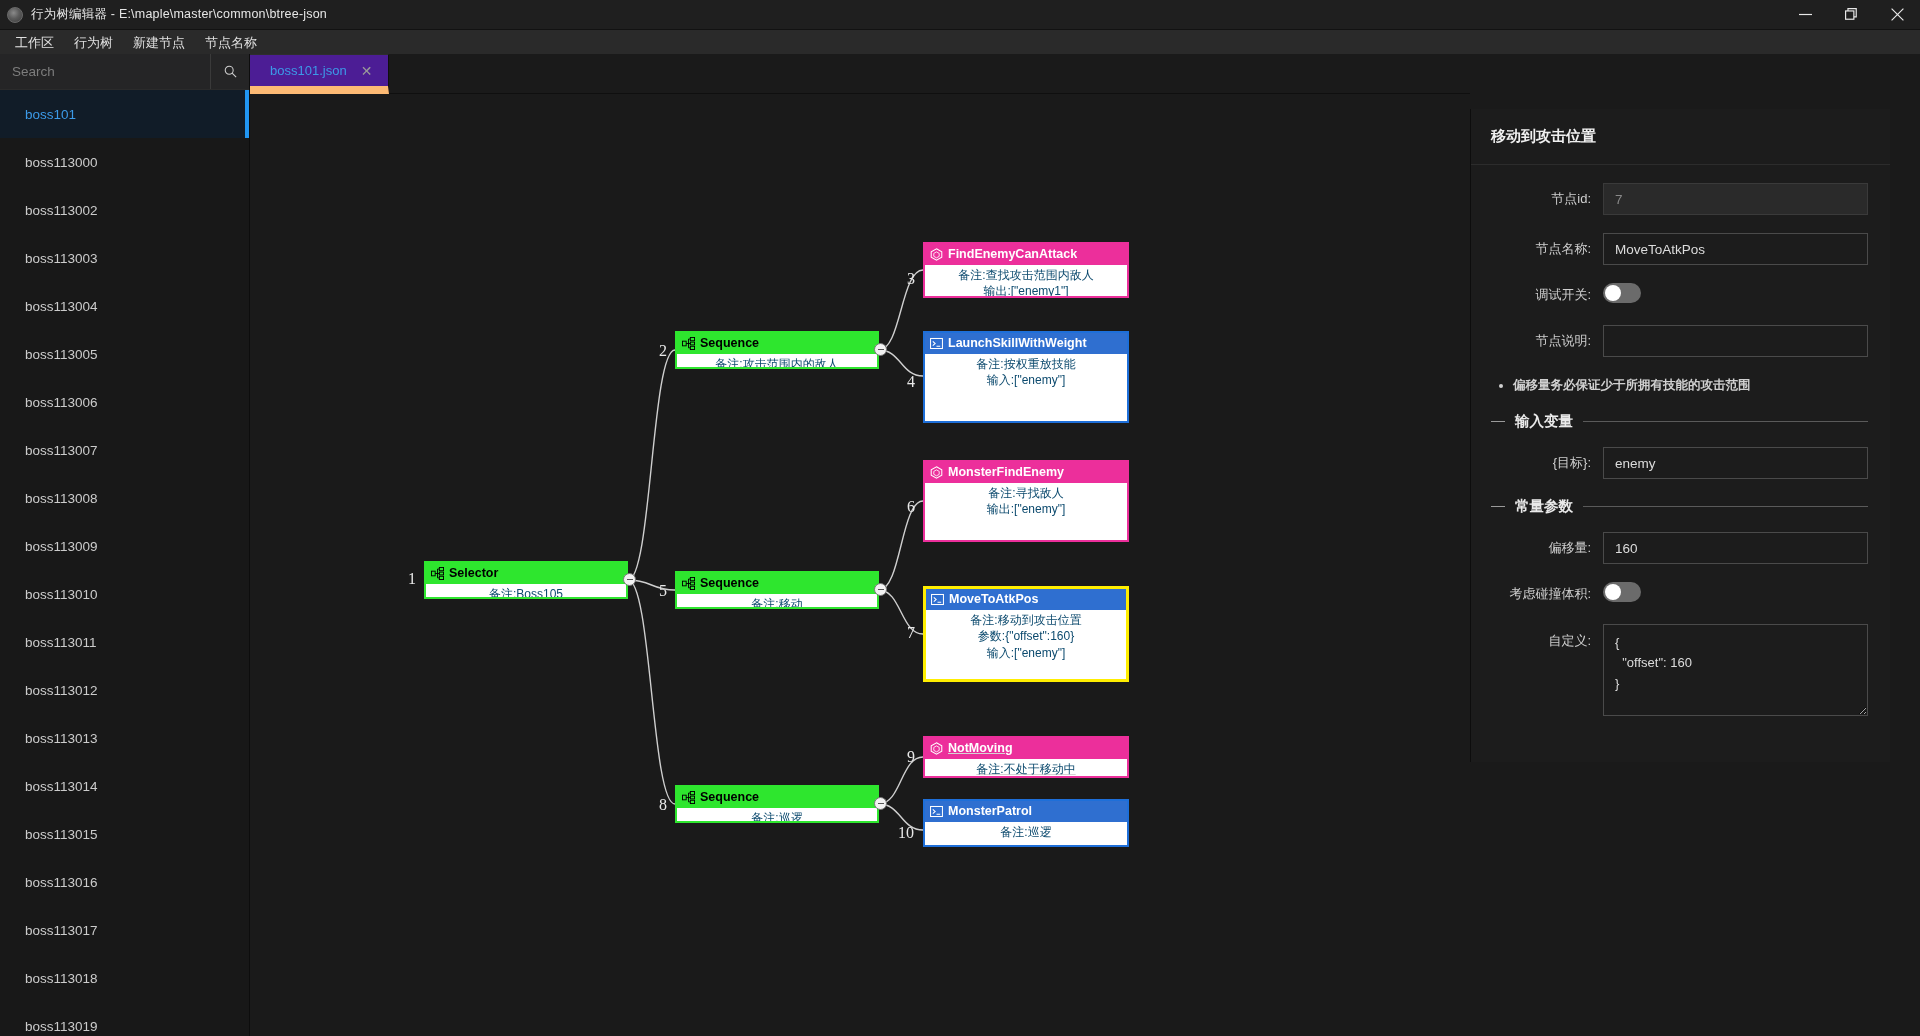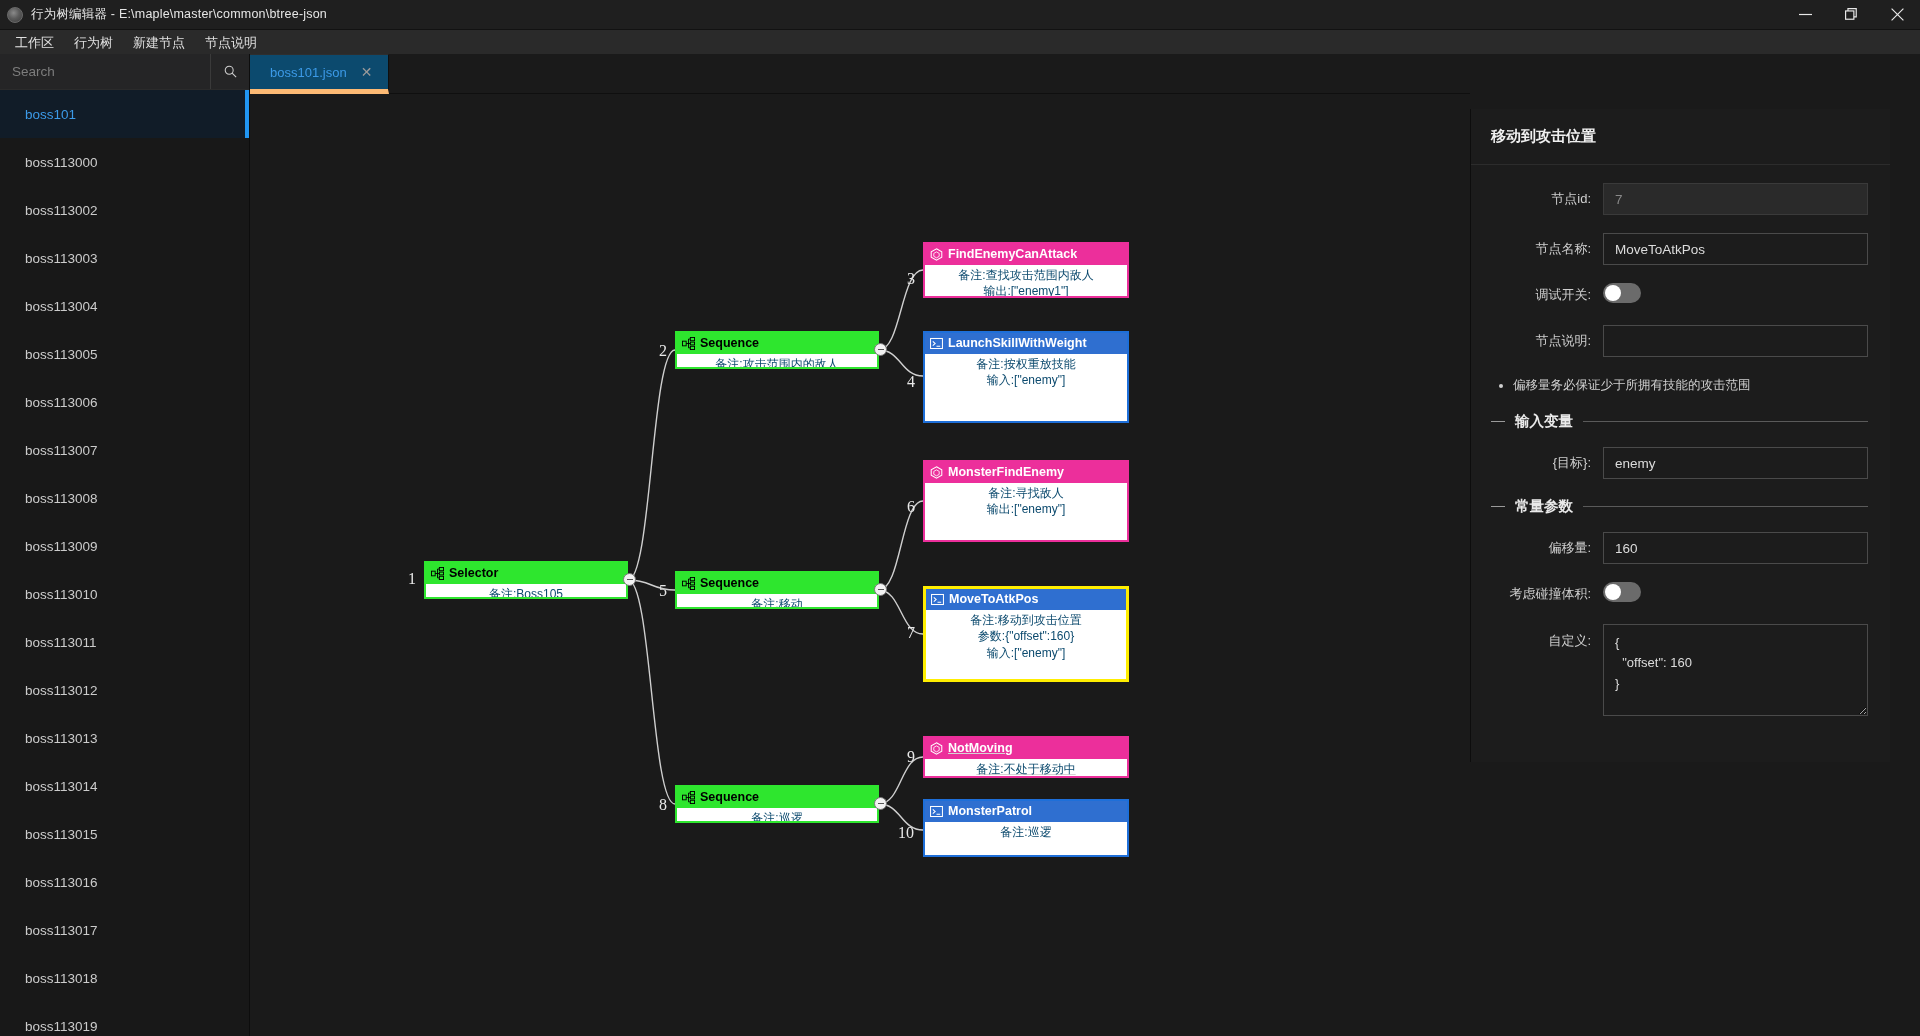--- a/index.html
+++ b/index.html
@@ -76,24 +76,24 @@
     content: ""; position: absolute; right: 0; top: 0; bottom: 0;
     width: 4px; background: #2196f3;
   }
 
   
   .center { flex: 1; display: flex; flex-direction: column; background: #1a1a1a; min-width: 0; }
   .tabbar { height: 40px; background: #1a1a1a; display: flex; flex: none; }
   .tab {
     display: flex; align-items: center; gap: 14px;
     padding: 0 16px 0 20px; font-size: 13px;
-    background: #0c4a6e; color: #3c9ae8;
+    background: #4c1d95; color: #3c9ae8;
     border-top: 1px solid #2e2e2e;
     border-right: 1px solid #0f0f0f;
-    border-bottom: 5px solid #fdba74;
+    border-bottom: 8px solid #fdba74;
   }
   .tab-close { color: #9a9a9a; font-size: 14px; line-height: 1; }
   .tab-filler { flex: 1; border-bottom: 1px solid #0f0f0f; }
 
   .canvas { flex: 1; position: relative; background: #1a1a1a; overflow: hidden; }
   .canvas svg.links { position: absolute; inset: 0; width: 100%; height: 100%; pointer-events: none; }
 
   
   .node {
     position: absolute; background: #ffffff;
@@ -157,21 +157,21 @@
   }
   .inp.readonly { background: #2a2a2a; border-color: #3a3a3a; color: #8a8a8a; }
   .toggle {
     width: 38px; height: 20px; border-radius: 10px; background: #6b6b6b;
     position: relative; display: inline-block;
   }
   .toggle::after {
     content: ""; position: absolute; left: 2px; top: 2px;
     width: 16px; height: 16px; border-radius: 50%; background: #fff;
   }
-  .note-list { margin: 12px 0 16px 32px; }
+  .note-list { margin: 12px 0 16px 32px; font-weight: bold; }
   .note-list li { font-size: 12.5px; color: #d0d0d0; line-height: 1.7; }
   .sec-head { display: flex; align-items: center; gap: 10px; margin: 6px 0 16px 10px; }
   .sec-dash { width: 14px; height: 1px; background: #9a9a9a; flex: none; }
   .sec-title { font-size: 14.5px; color: #eaeaea; font-weight: bold; white-space: nowrap; }
   .sec-rule { flex: 1; height: 1px; background: #5a5a5a; }
   .ta {
     width: 100%; height: 92px; background: #1c1c1c; border: 1px solid #4a4a4a;
     color: #dcdcdc; font-size: 13px; padding: 8px 11px; outline: none;
     resize: vertical; line-height: 1.55;
     font-family: "Liberation Sans", sans-serif;
@@ -202,21 +202,21 @@
         <path d="M0.5 0.5 L10.5 10.5 M10.5 0.5 L0.5 10.5" stroke="#e8e8e8" stroke-width="1"></path>
       </svg>
     </div>
   </div>
 </div>
 
 <div class="menubar">
   <div class="menu-item">工作区</div>
   <div class="menu-item">行为树</div>
   <div class="menu-item">新建节点</div>
-  <div class="menu-item">节点说明</div>
+  <div class="menu-item">节点名称</div>
 </div>
 
 <div class="body-wrap">
 
   <div class="sidebar">
     <div class="search-row">
       <input class="search-input" type="text" placeholder="Search" style="">
       <div class="search-btn">
         <svg class="ico" width="15" height="15" viewBox="0 0 15 15">
           <circle cx="6" cy="6" r="4.6" fill="none" stroke="#cfcfcf" stroke-width="1.2"></circle>
@@ -459,21 +459,21 @@
                   <path d="M7 4.2 L9.9 5.8 V9 L7 10.6 L4.1 9 V5.8 Z" fill="none" stroke="#fff" stroke-width="0.9"></path>
                 </svg>
               </span>
               <span>NotMoving</span>
             </div>
             <div class="node-body">
               <div class="node-line">备注:不处于移动中</div>
             </div>
           </div>
           <div class="node-num" style="left: 657px; top: 654px;">9</div>
-          <div class="node t-action" style="left: 673px; top: 705px; width: 206px; height: 58px;">
+          <div class="node t-action" style="left: 673px; top: 705px; width: 206px; height: 48px;">
             <div class="node-head">
               <span style="display: flex;">
                 <svg class="ico" viewBox="0 0 14 14">
                   <rect x="0.6" y="1.6" width="12.8" height="10.8" fill="none" stroke="#fff" stroke-width="1.1"></rect>
                   <path d="M3 4.6 L5.6 7 L3 9.4 M7 9.9 H11" stroke="#fff" stroke-width="1.1" fill="none"></path>
                 </svg>
               </span>
               <span>MonsterPatrol</span>
             </div>
             <div class="node-body">

